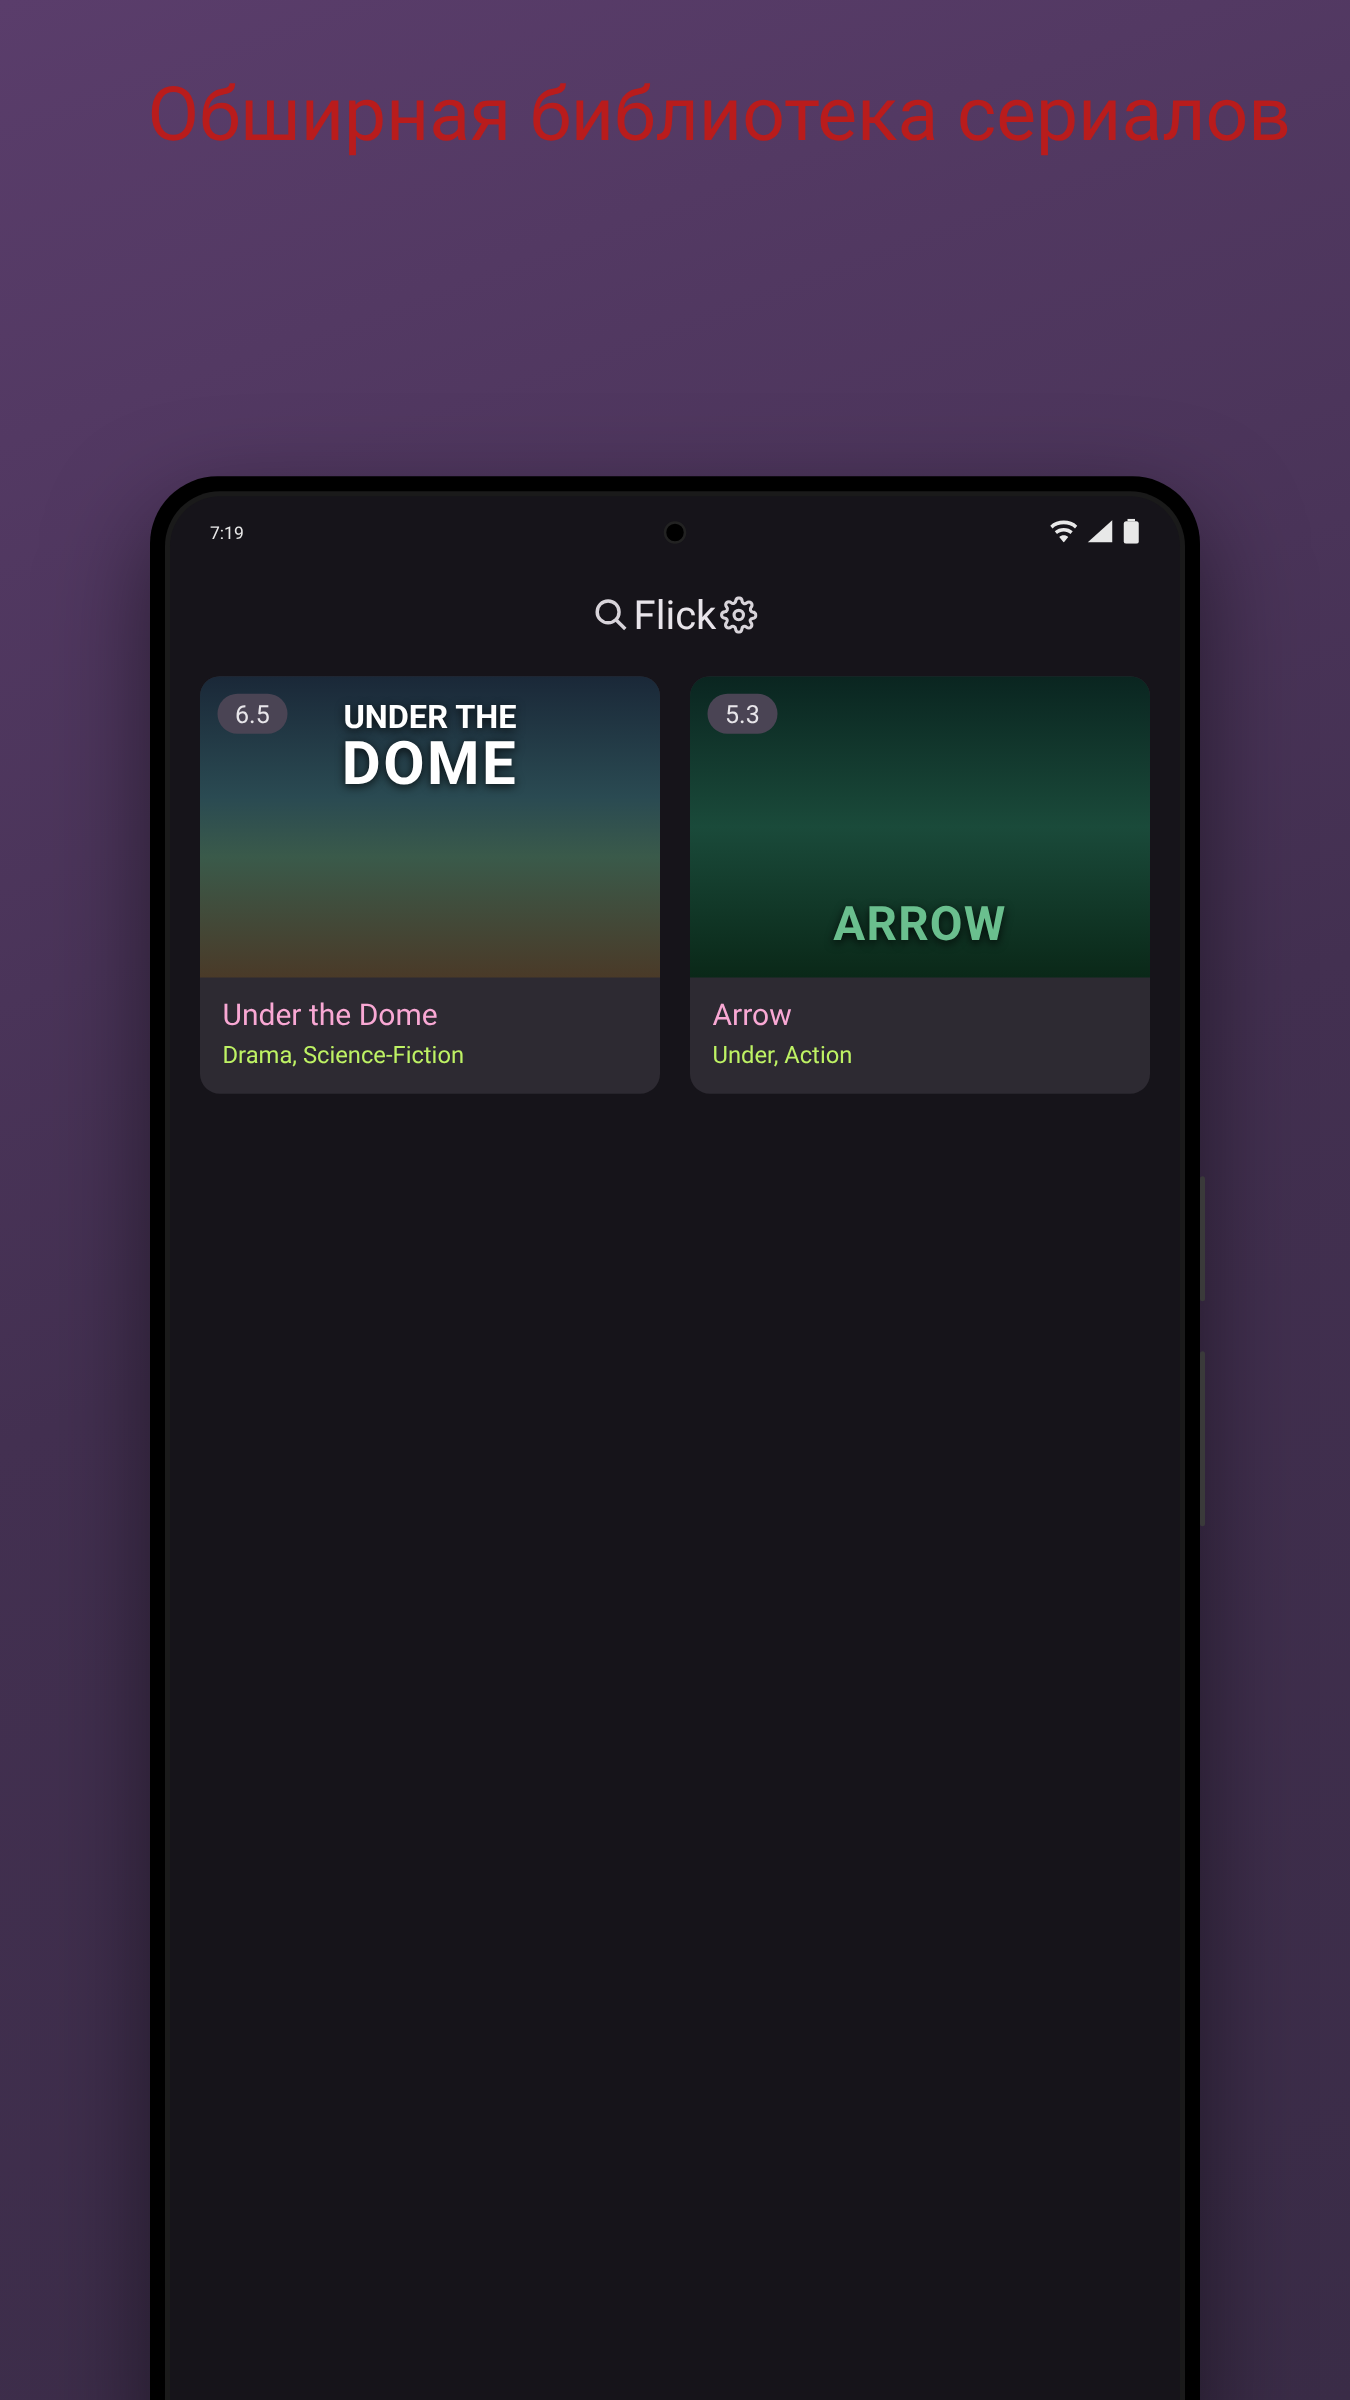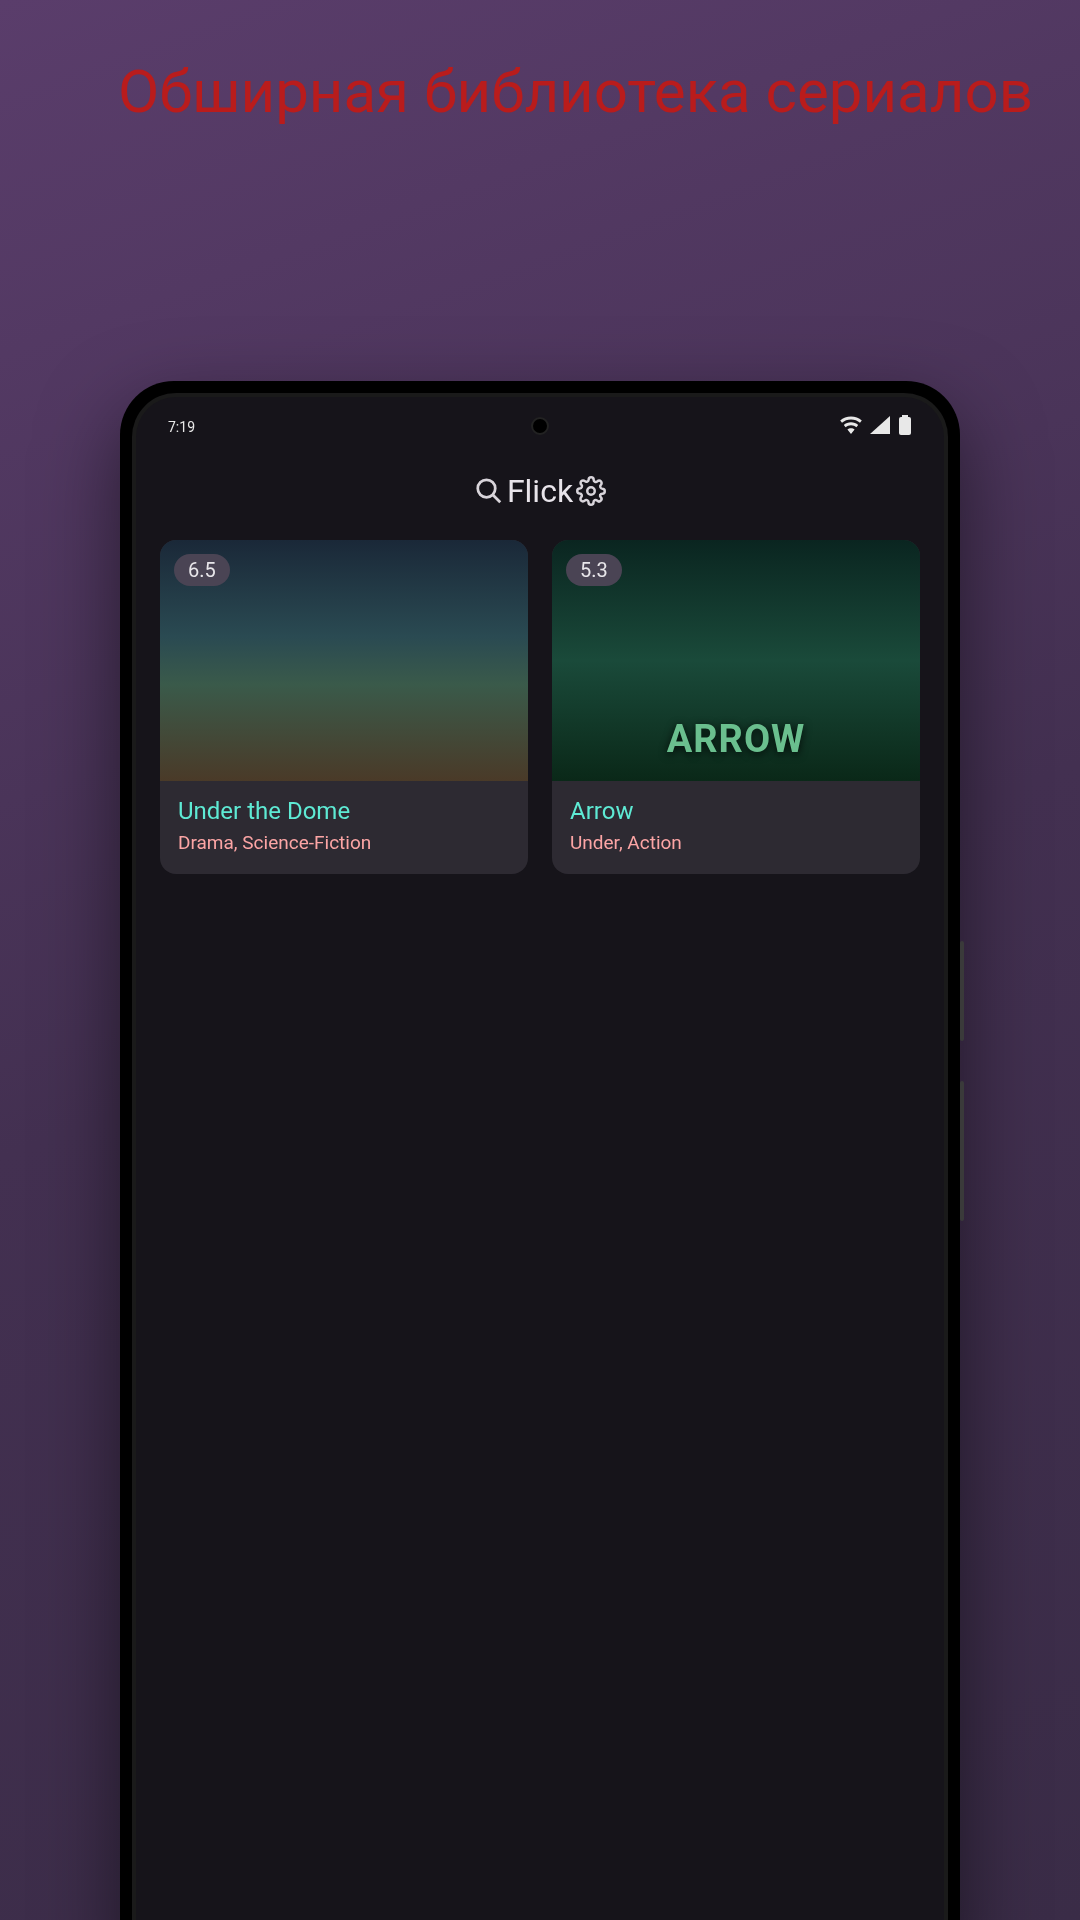--- a/index.html
+++ b/index.html
@@ -112,27 +112,27 @@
       color: #e8e6ea;
       font-size: 20px;
       padding: 4px 14px;
       border-radius: 18px;
       z-index: 5;
     }
     .card-body {
       padding: 16px 18px 20px;
     }
     .card-title {
-      color: #5eead4;
+      color: #f9a8d4;
       font-size: 24px;
       font-weight: 400;
       margin-bottom: 6px;
     }
     .card-genres {
-      color: #fca5a5;
+      color: #bef264;
       font-size: 19px;
     }
     .poster-0 { background: linear-gradient(180deg, #1a2838 0%, #2a4a52 40%, #3a5a4a 60%, #4a3a28 100%); }
     .poster-1 { background: linear-gradient(180deg, #383840 0%, #505058 40%, #2a2a30 100%); }
     .poster-2 { background: linear-gradient(180deg, #1a2a3a 0%, #3a4a5a 50%, #2a3545 100%); }
     .poster-3 { background: linear-gradient(180deg, #0a2520 0%, #1a4a3a 50%, #0a2818 100%); }
     .poster-overlay-title {
       position: absolute;
       color: #fff;
       font-weight: 700;
@@ -203,20 +203,24 @@
               <path d="M19.4 15a1.7 1.7 0 0 0 .34 1.87l.06.06a2 2 0 1 1-2.83 2.83l-.06-.06a1.7 1.7 0 0 0-1.87-.34 1.7 1.7 0 0 0-1.04 1.56V21a2 2 0 1 1-4 0v-.09a1.7 1.7 0 0 0-1.11-1.55 1.7 1.7 0 0 0-1.87.34l-.06.06a2 2 0 1 1-2.83-2.83l.06-.06a1.7 1.7 0 0 0 .34-1.87 1.7 1.7 0 0 0-1.56-1.04H3a2 2 0 1 1 0-4h.09a1.7 1.7 0 0 0 1.55-1.11 1.7 1.7 0 0 0-.34-1.87l-.06-.06a2 2 0 1 1 2.83-2.83l.06.06a1.7 1.7 0 0 0 1.87.34h.08A1.7 1.7 0 0 0 10.12 3V3a2 2 0 1 1 4 0v.09a1.7 1.7 0 0 0 1.04 1.56 1.7 1.7 0 0 0 1.87-.34l.06-.06a2 2 0 1 1 2.83 2.83l-.06.06a1.7 1.7 0 0 0-.34 1.87v.08a1.7 1.7 0 0 0 1.56 1.04H21a2 2 0 1 1 0 4h-.09a1.7 1.7 0 0 0-1.51 1.04z"></path>
             </svg>
         </div>
       </div>
 
       <div class="grid">
 
         <div class="card">
           <div class="poster poster-0">
             <div class="rating-badge">6.5</div>
+            <div class="poster-overlay-title pt0">
+              <span>UNDER THE</span>
+              <span class="big">DOME</span>
+            </div>
           </div>
           <div class="card-body">
             <div class="card-title">Under the Dome</div>
             <div class="card-genres">Drama, Science-Fiction</div>
           </div>
         </div>
 
 
 
         <div class="card">

